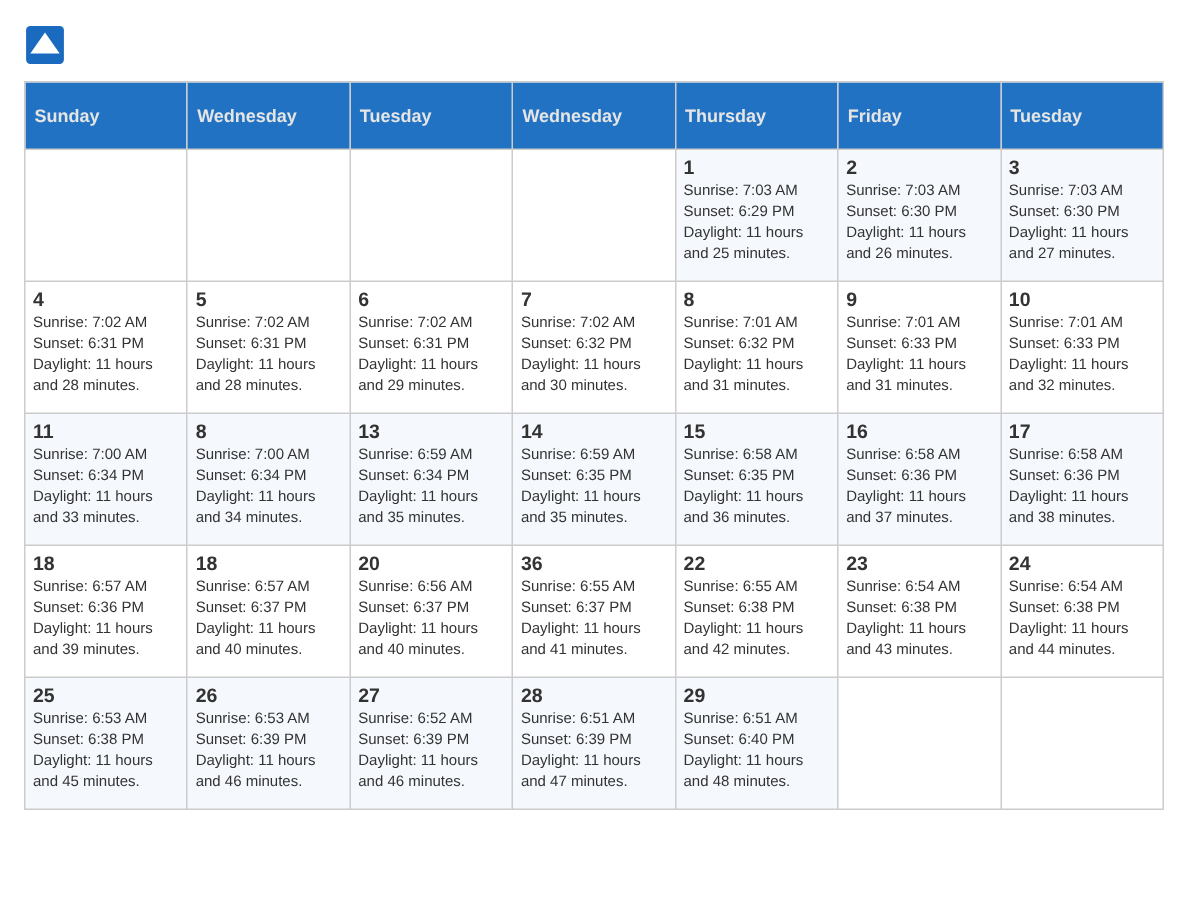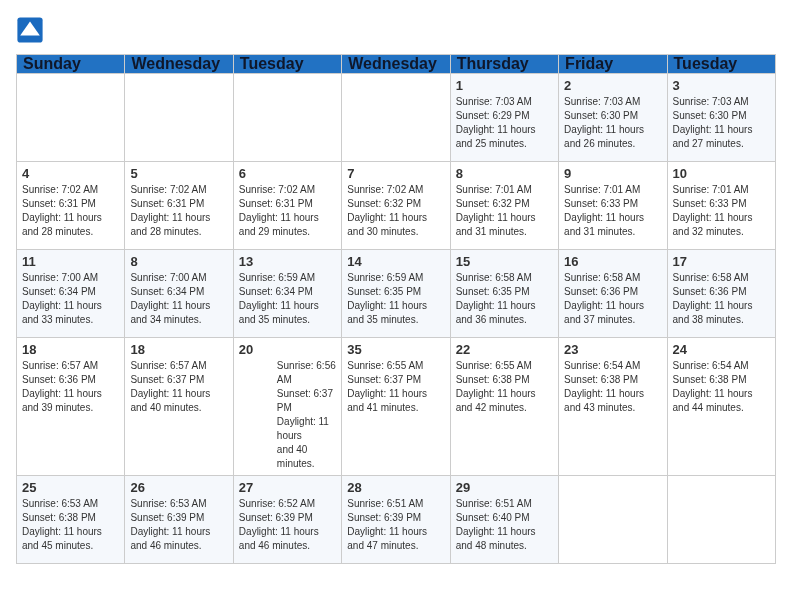--- a/index.html
+++ b/index.html
@@ -47,25 +47,25 @@
       font-size: 15px;
       color: #555;
     }
     table {
       width: 100%;
       border-collapse: collapse;
       table-layout: fixed;
     }
     thead tr th {
       background-color: #2272c3;
-      color: #0f172a;
-      font-size: 16px;
+      color: #e5e5e5;
+      font-size: 12px;
       font-weight: bold;
       text-align: left;
-      padding: 0 6px;
+      padding: 15px 6px;
       border: 1px solid #ccc;
     }
     tbody tr td {
       border: 1px solid #ccc;
       vertical-align: top;
       padding: 4px 5px;
       font-size: 10px;
       color: #333;
       height: 88px;
       background: #fff;
@@ -261,27 +261,27 @@
         </td>
         <td>
           <span class="day-number">18</span>
           <div class="cell-info" style="white-space: pre-line;">Sunrise: 6:57 AM
 Sunset: 6:37 PM
 Daylight: 11 hours
 and 40 minutes.</div>
         </td>
         <td>
           <span class="day-number">20</span>
-          <div class="cell-info" style="white-space: pre-line; margin-left: 38px;">Sunrise: 6:56 AM
+          <div class="cell-info" style="white-space: pre-line;">Sunrise: 6:56 AM
 Sunset: 6:37 PM
 Daylight: 11 hours
 and 40 minutes.</div>
         </td>
         <td>
-          <span class="day-number">35</span>
+          <span class="day-number">36</span>
           <div class="cell-info" style="white-space: pre-line;">Sunrise: 6:55 AM
 Sunset: 6:37 PM
 Daylight: 11 hours
 and 41 minutes.</div>
         </td>
         <td>
           <span class="day-number">22</span>
           <div class="cell-info" style="white-space: pre-line;">Sunrise: 6:55 AM
 Sunset: 6:38 PM
 Daylight: 11 hours

